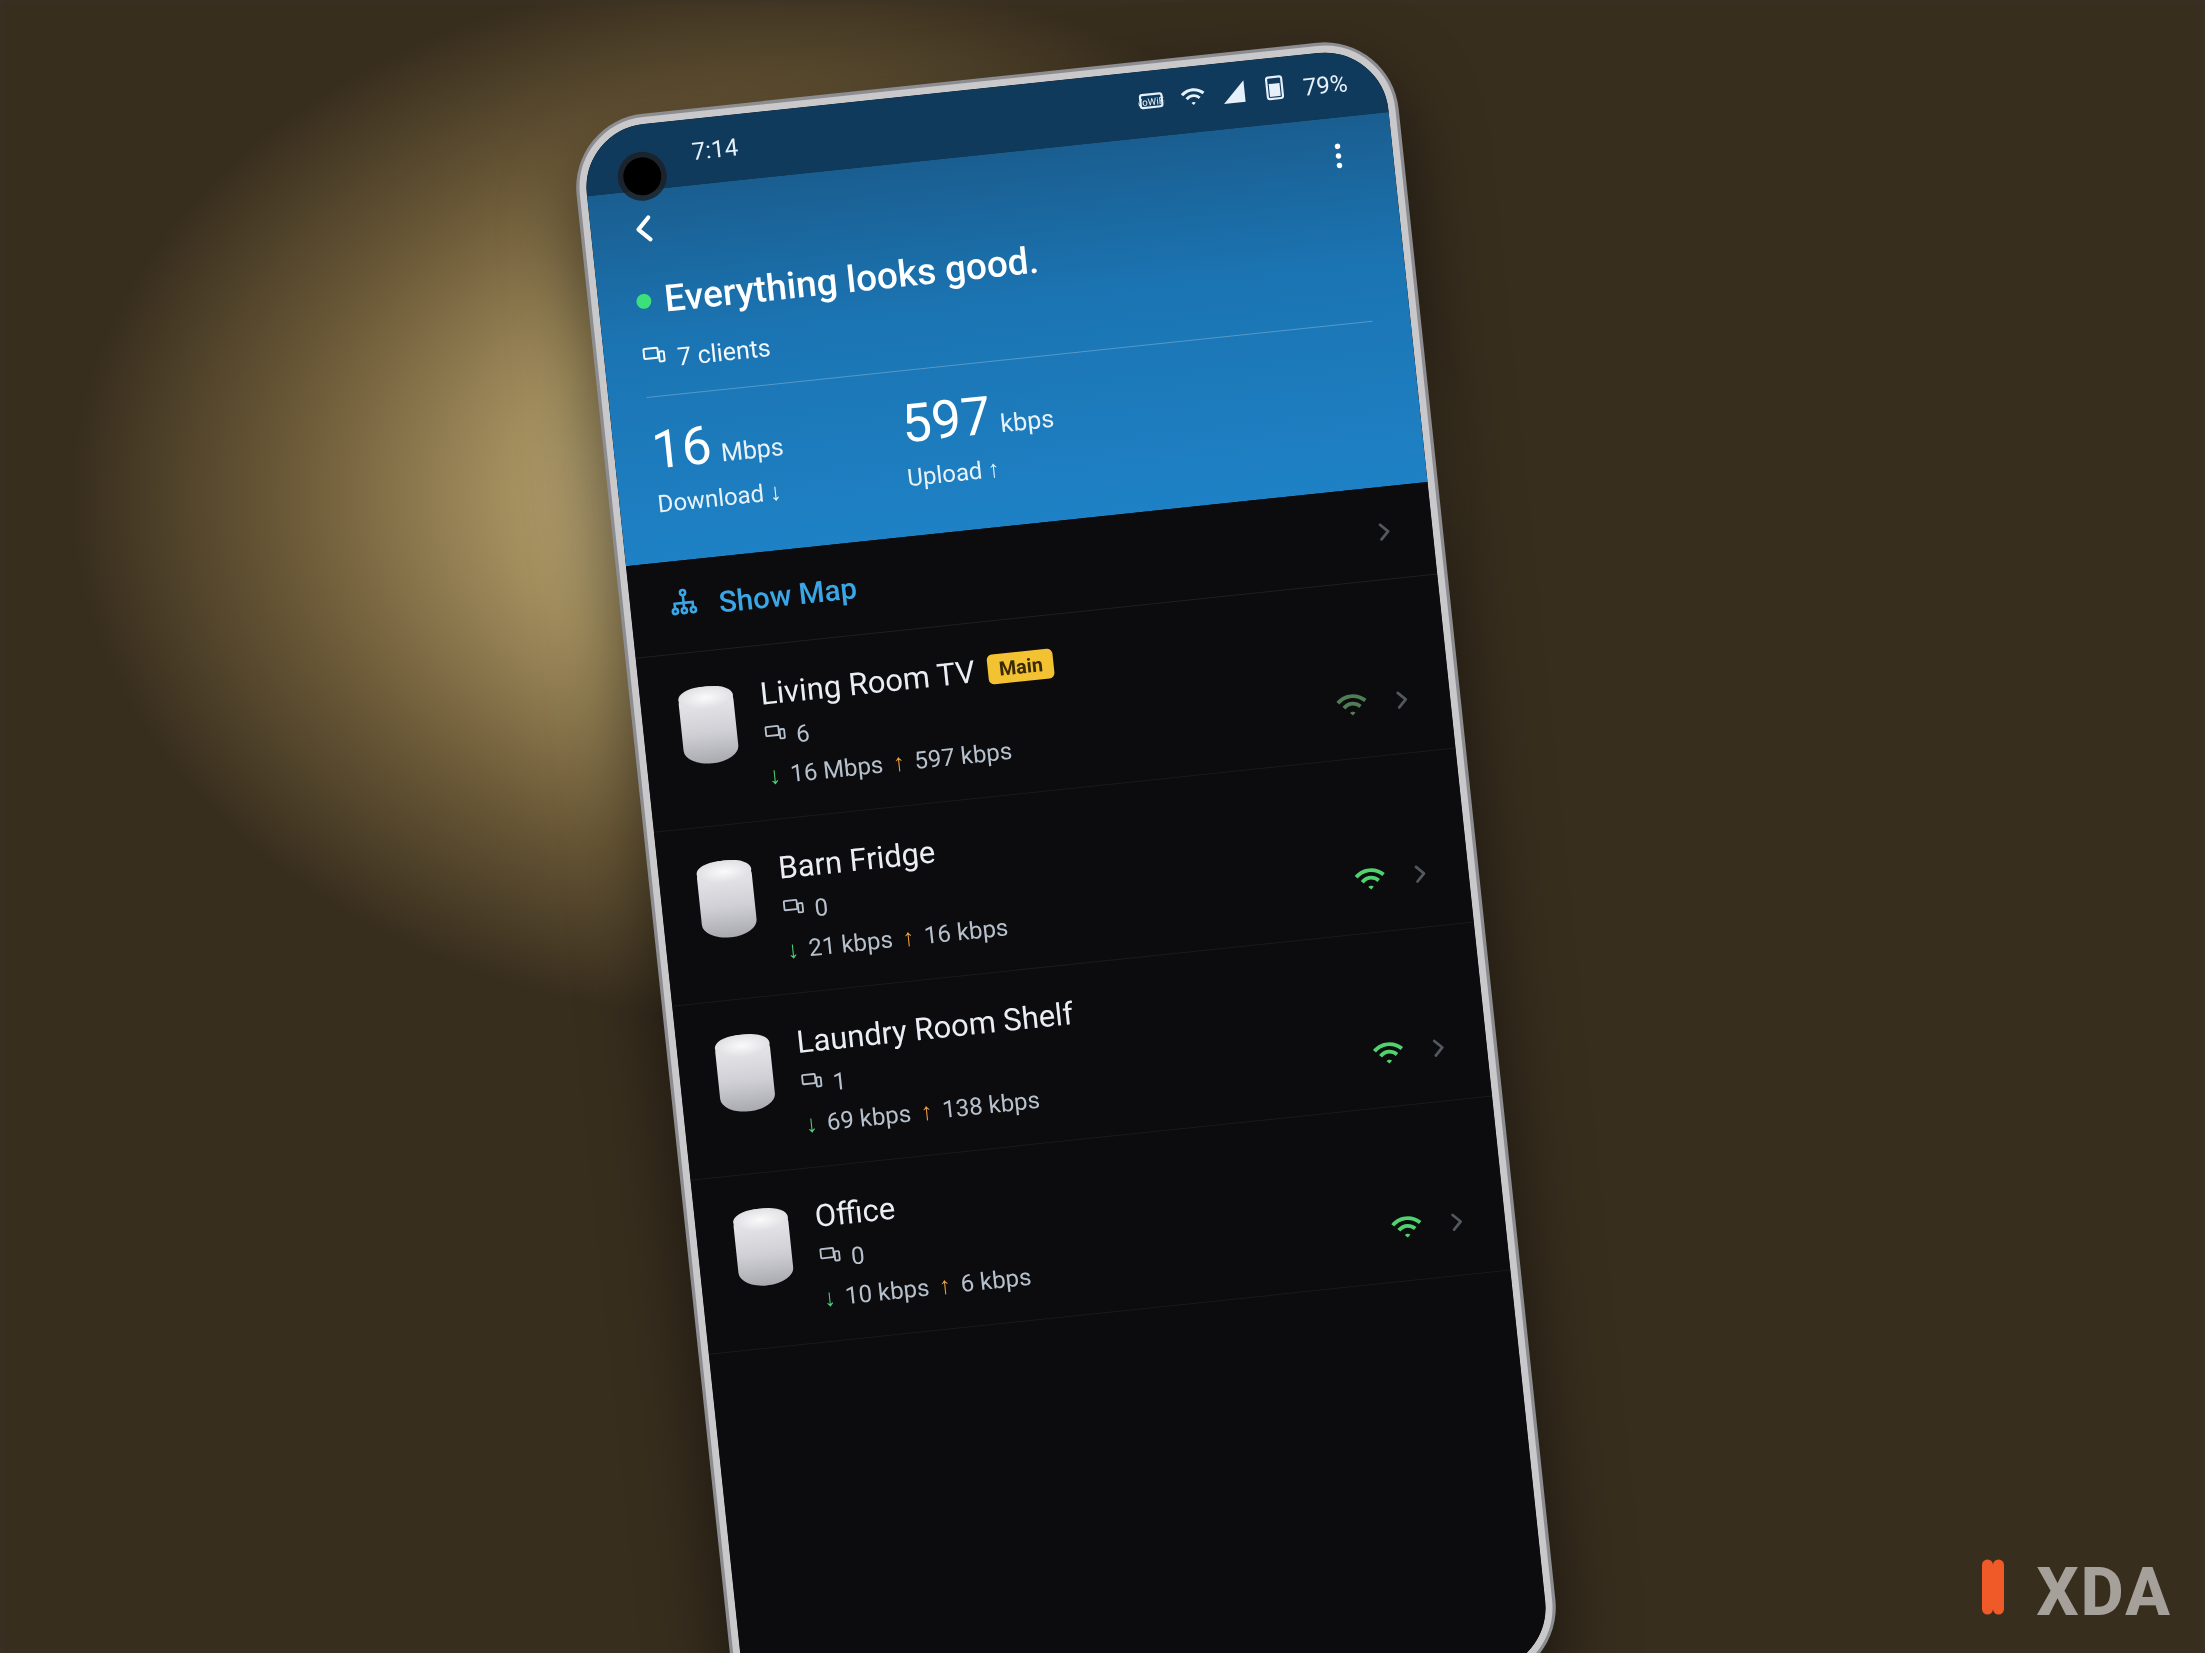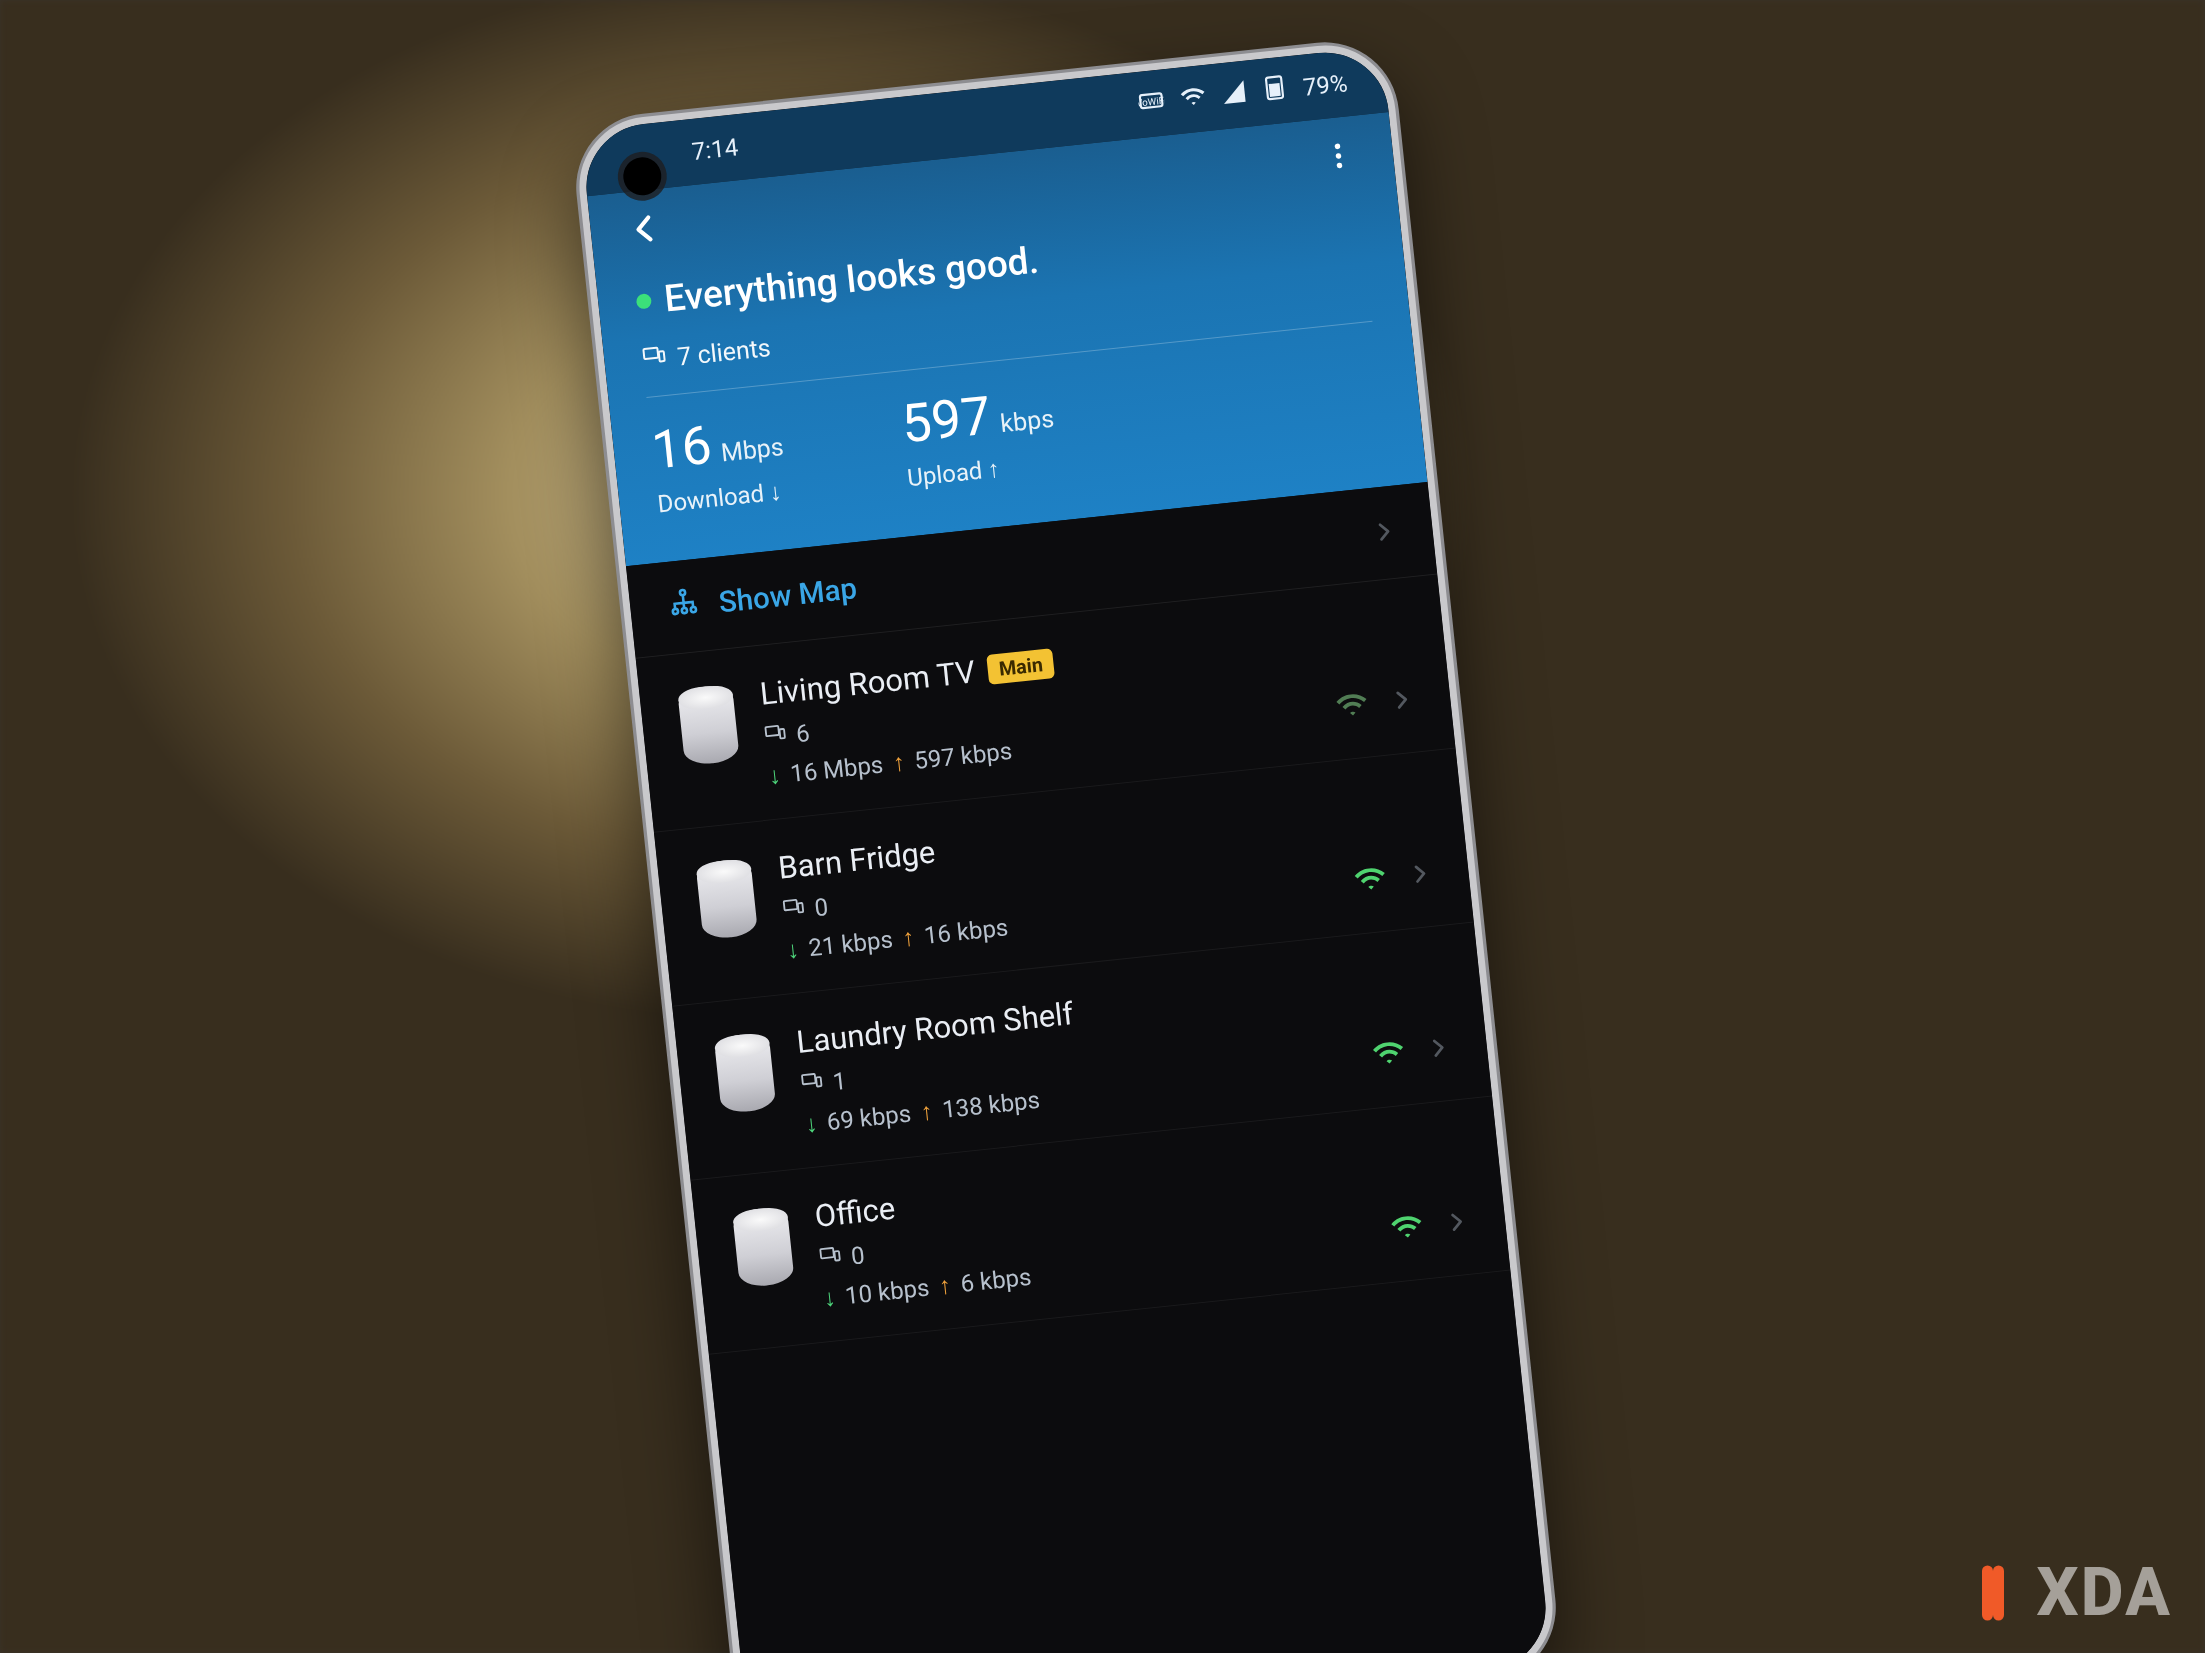--- a/index.html
+++ b/index.html
@@ -15,21 +15,21 @@
     position: absolute; inset: 0;
     background:
       radial-gradient(875px 656px at 35% 30%, #c9b98e 0%, #a38f5e 30%, #6c5a38 55%, #382e1e 80%),
       linear-gradient(120deg, #5b4a2e 0%, #2b231a 100%);
     filter: blur(3.3px);
   }
   .xda-watermark {
     position: absolute; right: 33px; bottom: 22px;
     font-weight: 800; font-size: 66px; letter-spacing: 2.2px;
     color: rgba(255,255,255,0.55);
-    display: flex; align-items: center; gap: 11px;
+    display: flex; gap: 11px;
   }
   .xda-watermark svg { width: 66px; height: 66px; }
 
   
   .phone-wrap {
     position: absolute;
     left: 656px; top: 77px;
     transform: rotate(-6deg);
   }
   .phone {

